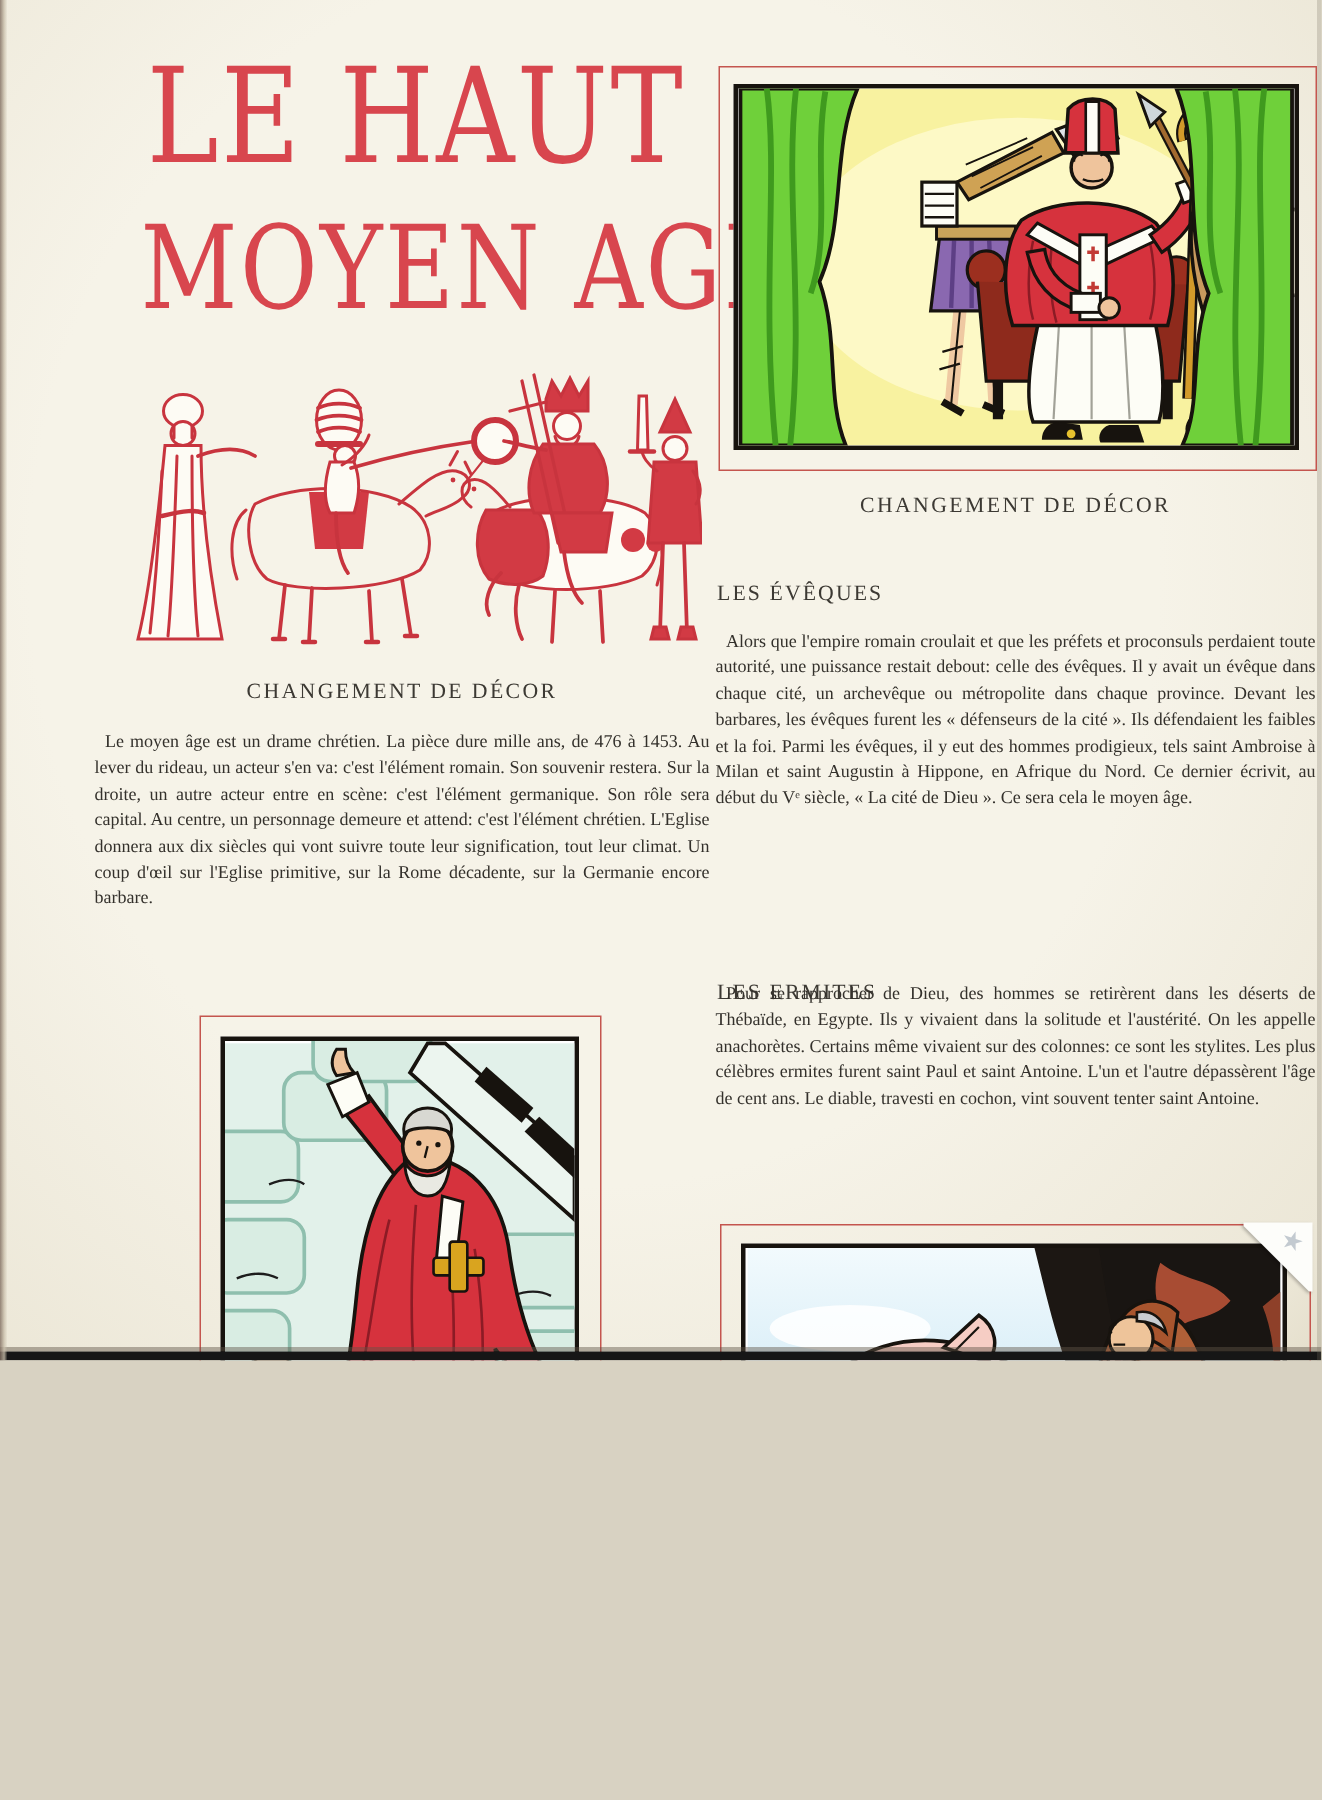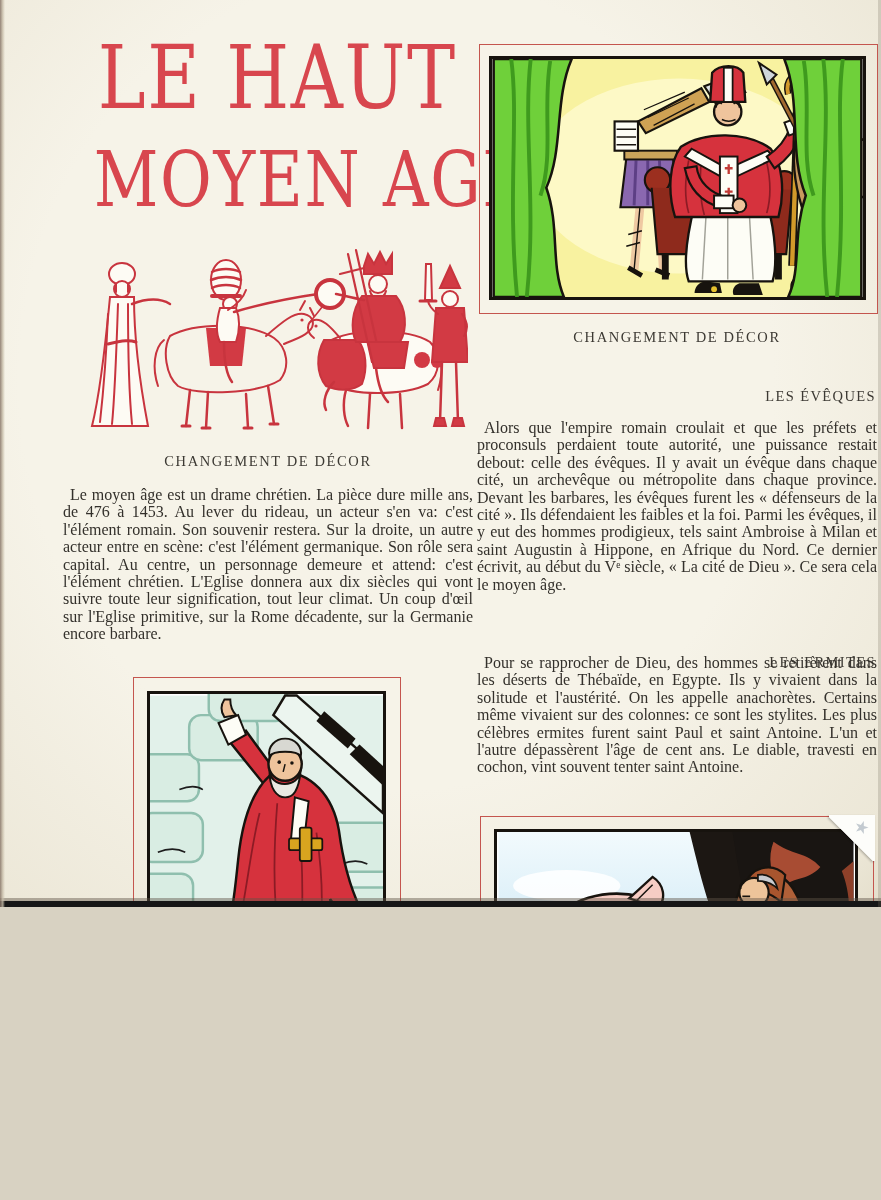--- a/index.html
+++ b/index.html
@@ -3,22 +3,22 @@
 <meta charset="utf-8">
 <style>
   html,body{margin:0;padding:0;background:#d8d2c2;}
   #stage{position:relative;width:881px;height:907px;overflow:hidden;
     background:radial-gradient(ellipse at 45% 42%, #f6f3e8 55%, #ece7d7 92%, #e4decb 100%);
     font-family:"Liberation Serif", serif;}
   .abs{position:absolute;}
   .title-line{color:#d8464e;font-family:"DejaVu Serif", serif;text-align:center;
     line-height:1.05;transform:scaleX(0.82);letter-spacing:2px;white-space:nowrap;}
   .caption{font-size:14.5px;letter-spacing:1.6px;color:#3c3933;text-align:center;line-height:1.25;}
-  .heading{font-size:14.5px;letter-spacing:1.4px;color:#3c3933;text-align:right;}
-  .para{font-size:16px;line-height:17.4px;text-align:justify;color:#33302b;text-indent:7px;}
+  .heading{font-size:14.5px;letter-spacing:1.4px;color:#3c3933;text-align:left;}
+  .para{font-size:12px;line-height:17.4px;text-align:justify;color:#33302b;text-indent:7px;}
   .frame{border:1px solid #c4554e;background:transparent;}
   .panel-svg{display:block;border:3px solid #17130e;background:#fff;}
   .page-num{width:22px;height:26px;border:3px solid #c64652;border-radius:50%;
     background:#f7f4ea;display:flex;align-items:center;justify-content:center;
     font-weight:bold;font-size:15px;color:#42424a;}
   .edge-bottom{left:0;bottom:0;width:881px;height:6px;background:#161616;}
   .edge-bottom-soft{left:0;bottom:6px;width:881px;height:3px;background:rgba(95,85,72,.45);}
   .edge-left{left:0;top:0;width:5px;height:1200px;
     background:linear-gradient(to right,#7d6a5d,#c9bfab 55%,rgba(0,0,0,0));opacity:.8;}
   .edge-right{right:0;top:0;width:3px;height:1200px;background:rgba(120,110,95,.25);}

